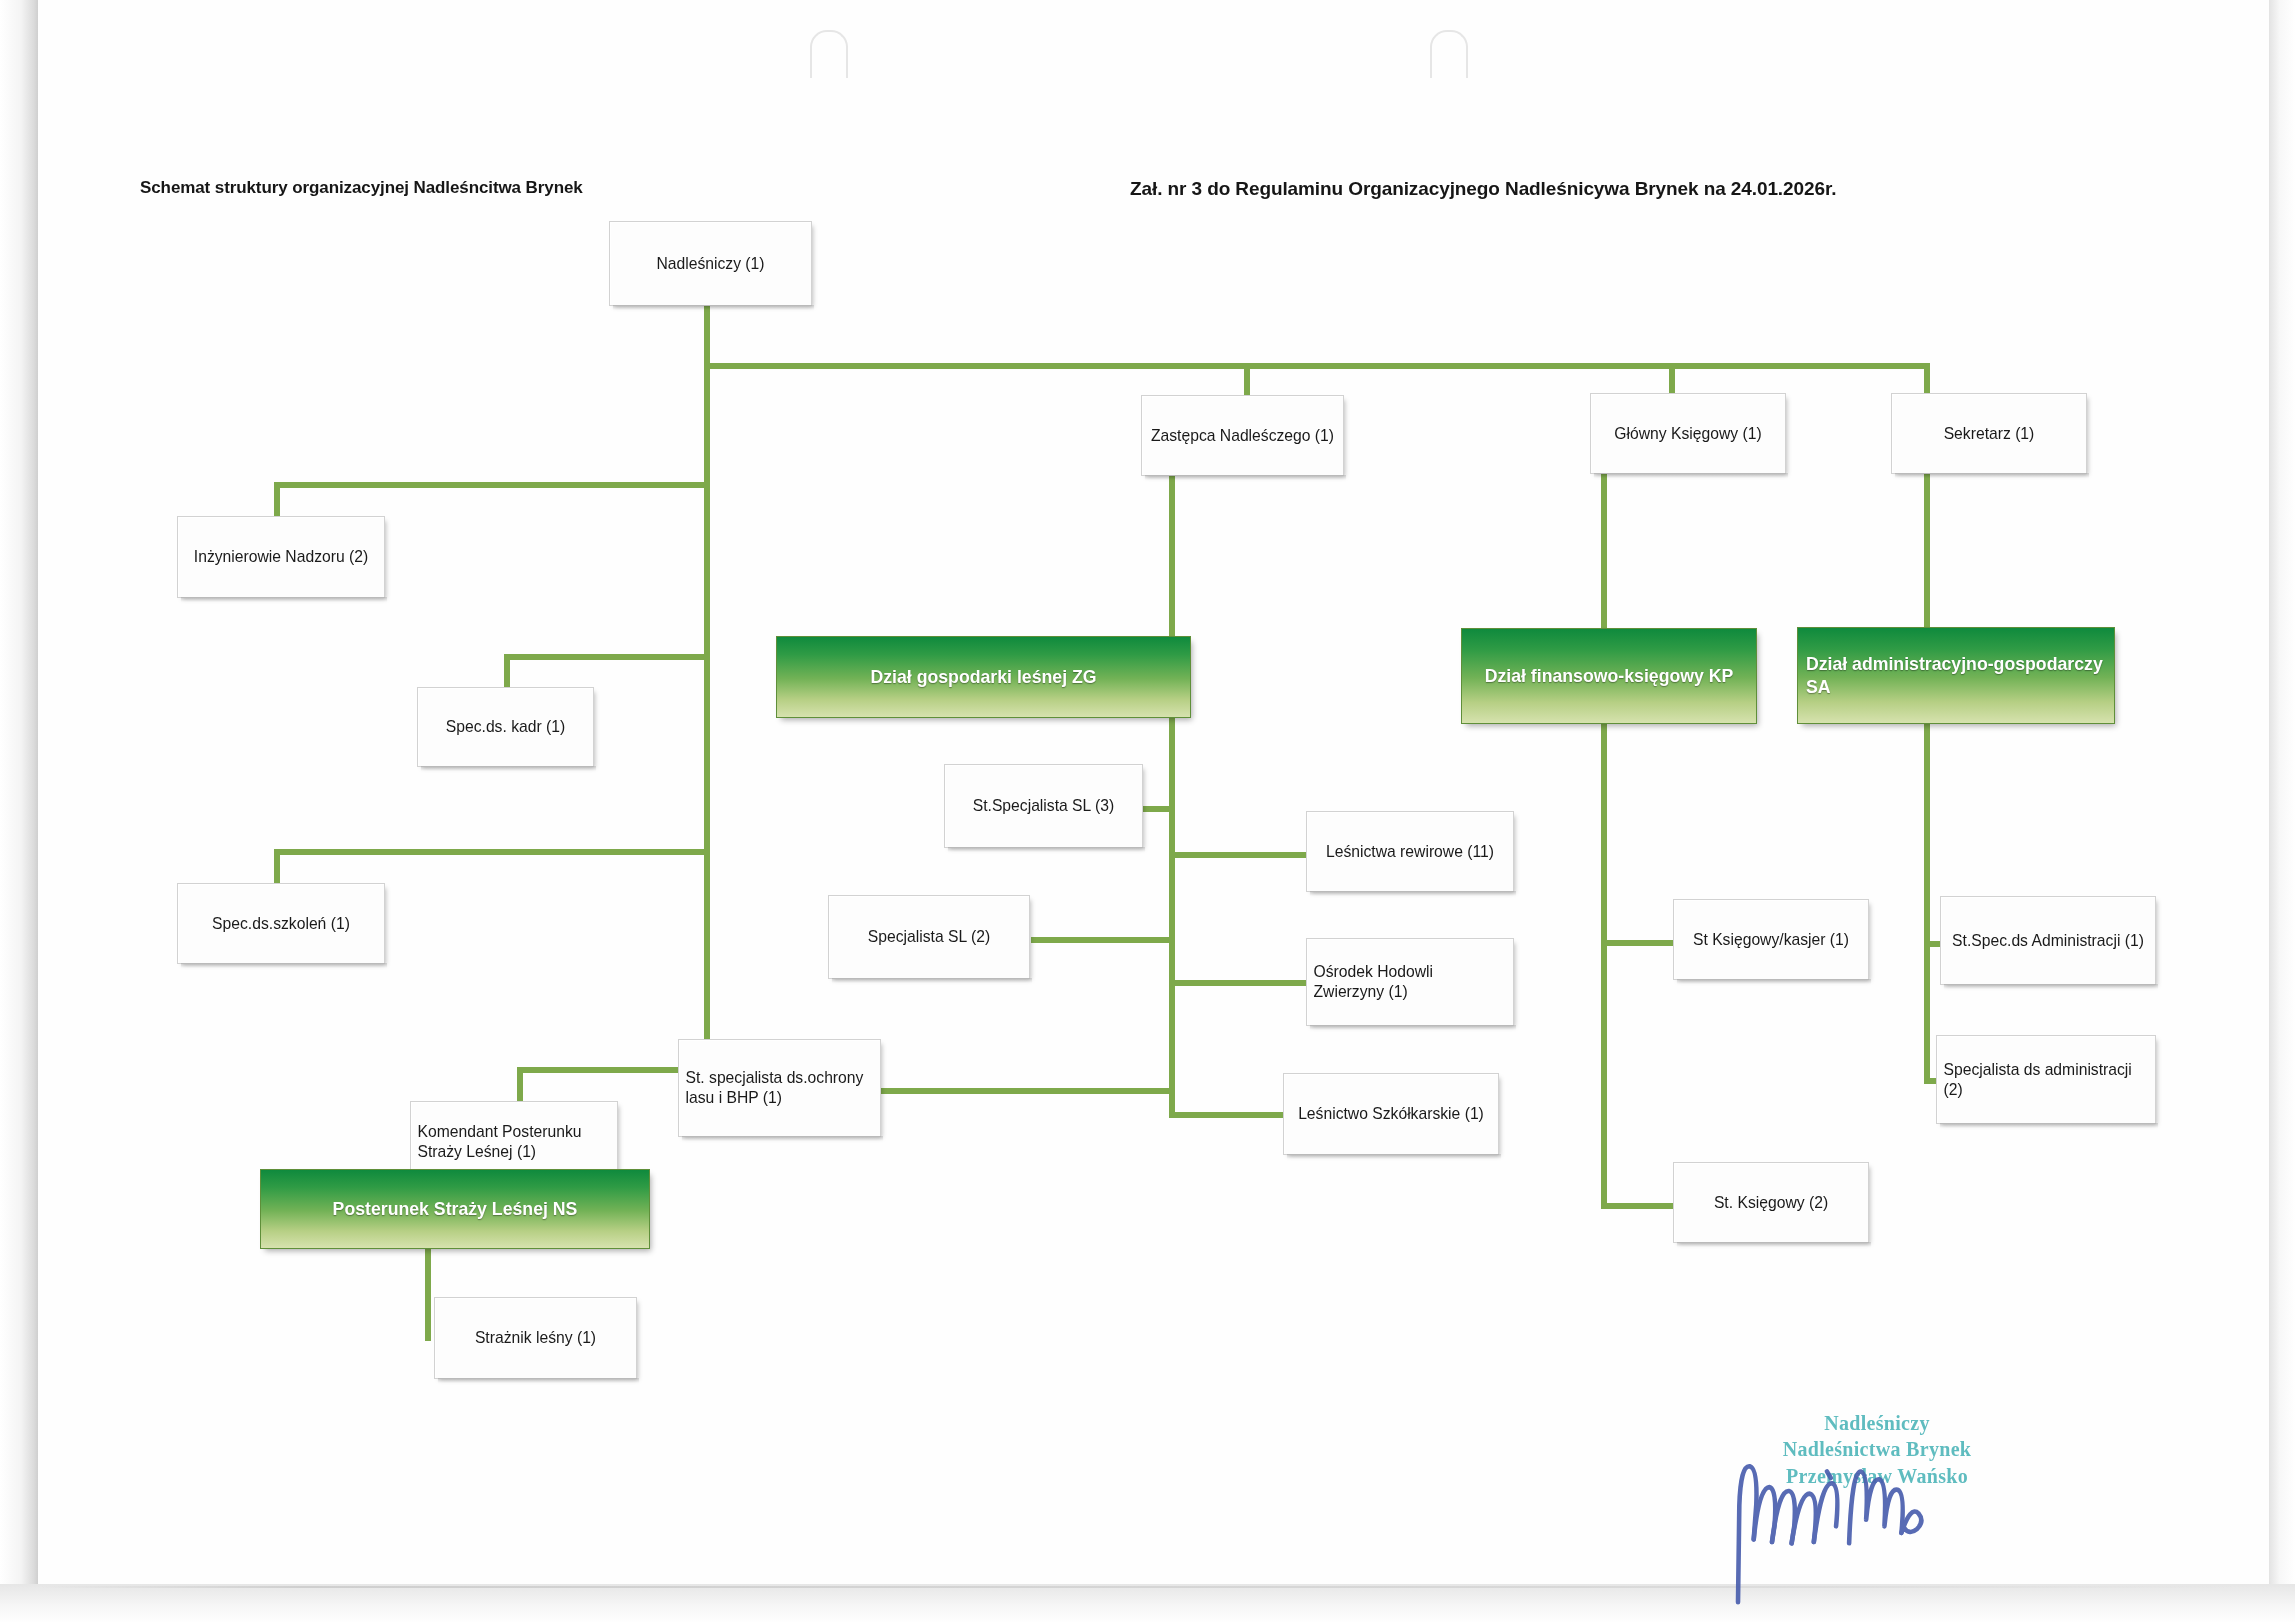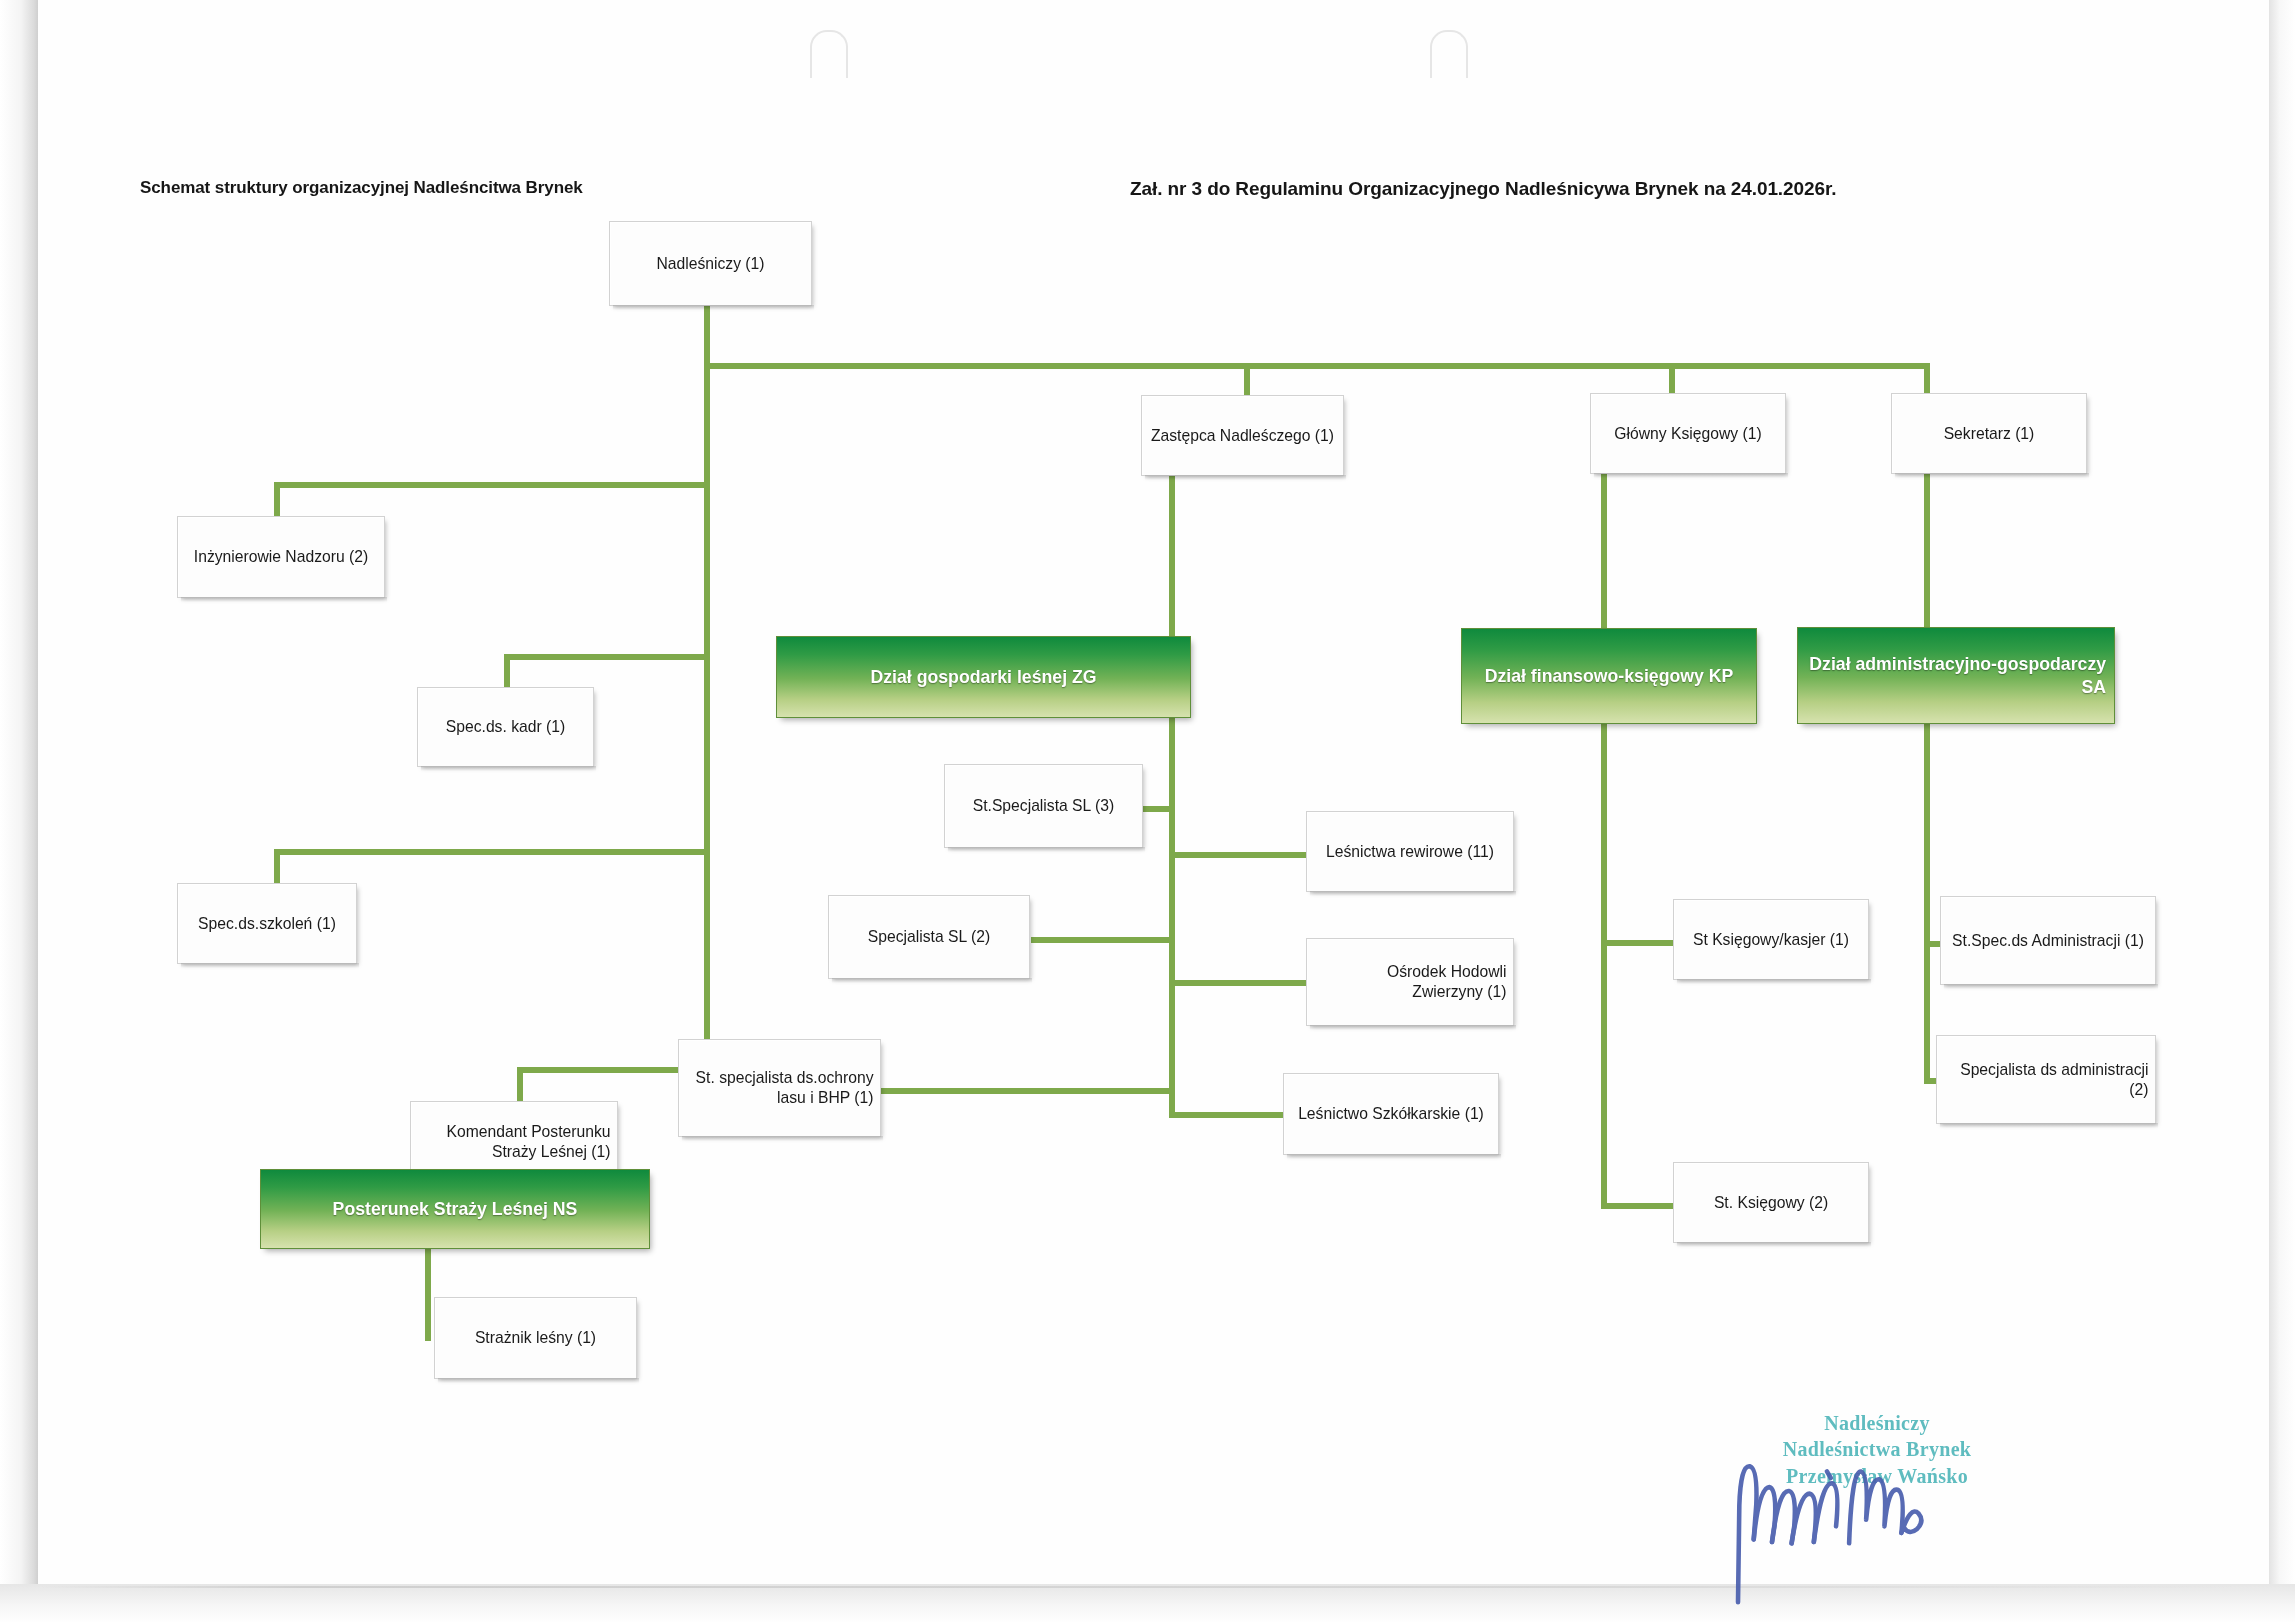--- a/index.html
+++ b/index.html
@@ -57,21 +57,21 @@
   .ln.h{height:5.9px;}
   .ln.v{width:5.9px;}
 
   
   .node{
     position:absolute;
     box-sizing:border-box;
     display:flex;
     align-items:center;
     justify-content:center;
-    text-align:right;
+    text-align:left;
     line-height:1.25;
   }
   .node.plain{
     background:#fdfdfd;
     border:0.7px solid #d2d2d2;
     color:#1a1a1a;
     font-size:15.7px;
     box-shadow:2.6px 3.3px 4.6px -2px rgba(0,0,0,.26),
                inset 1.3px 1.3px 0 rgba(255,255,255,.9);
     padding:2.6px 6.5px;
@@ -188,21 +188,21 @@
   </div>
 
   <div class="node plain" style="left:177px;top:516px;width:208px;height:82px;">
     <span>Inżynierowie Nadzoru (2)</span>
   </div>
 
   <div class="node plain" style="left:417px;top:687px;width:177px;height:80px;">
     <span>Spec.ds. kadr (1)</span>
   </div>
 
-  <div class="node plain" style="left:177px;top:883px;width:180px;height:81px;">
+  <div class="node plain" style="left:177px;top:883px;width:208px;height:81px;">
     <span>Spec.ds.szkoleń (1)</span>
   </div>
 
   <div class="node plain" style="left:410px;top:1101px;width:208px;height:82px;">
     <span>Komendant Posterunku Straży Leśnej (1)</span>
   </div>
 
   <div class="node plain" style="left:678px;top:1039px;width:203px;height:98px;">
     <span>St. specjalista ds.ochrony lasu i BHP (1)</span>
   </div>

